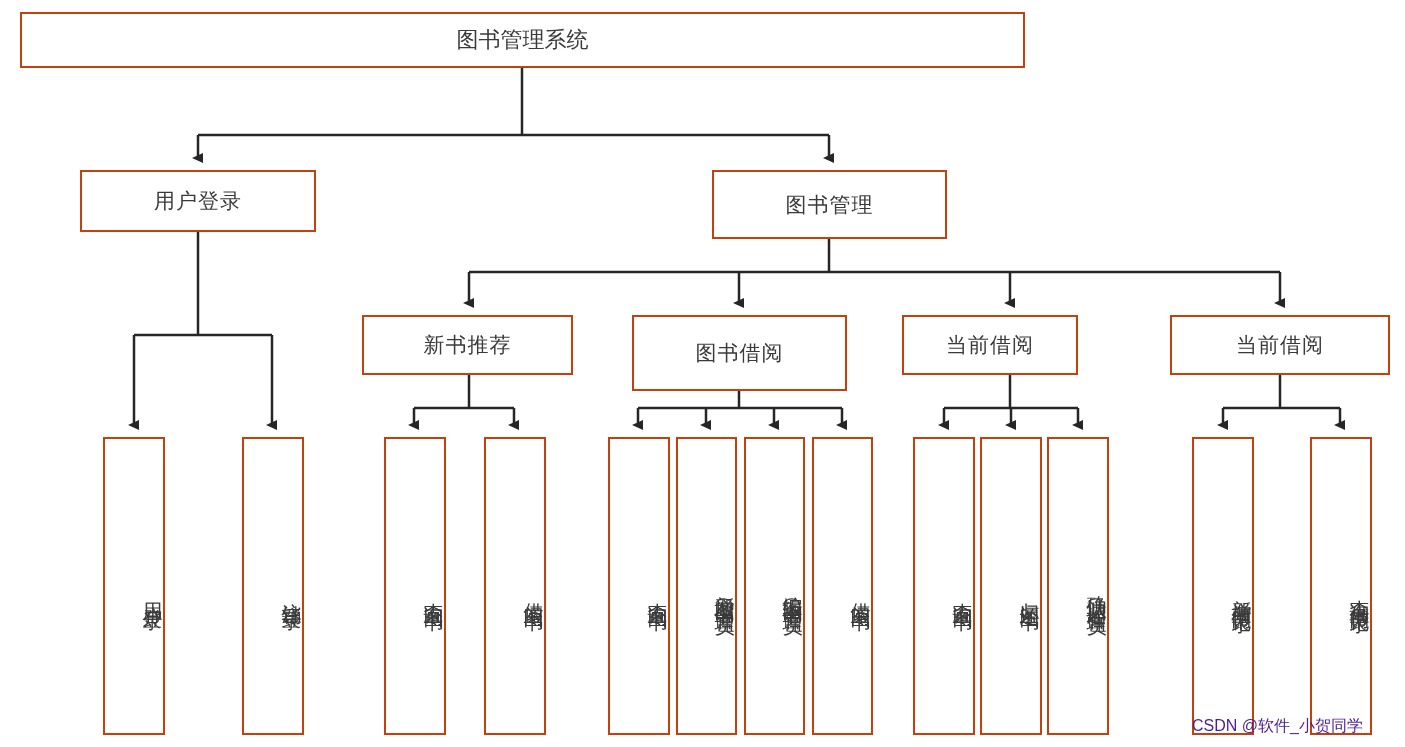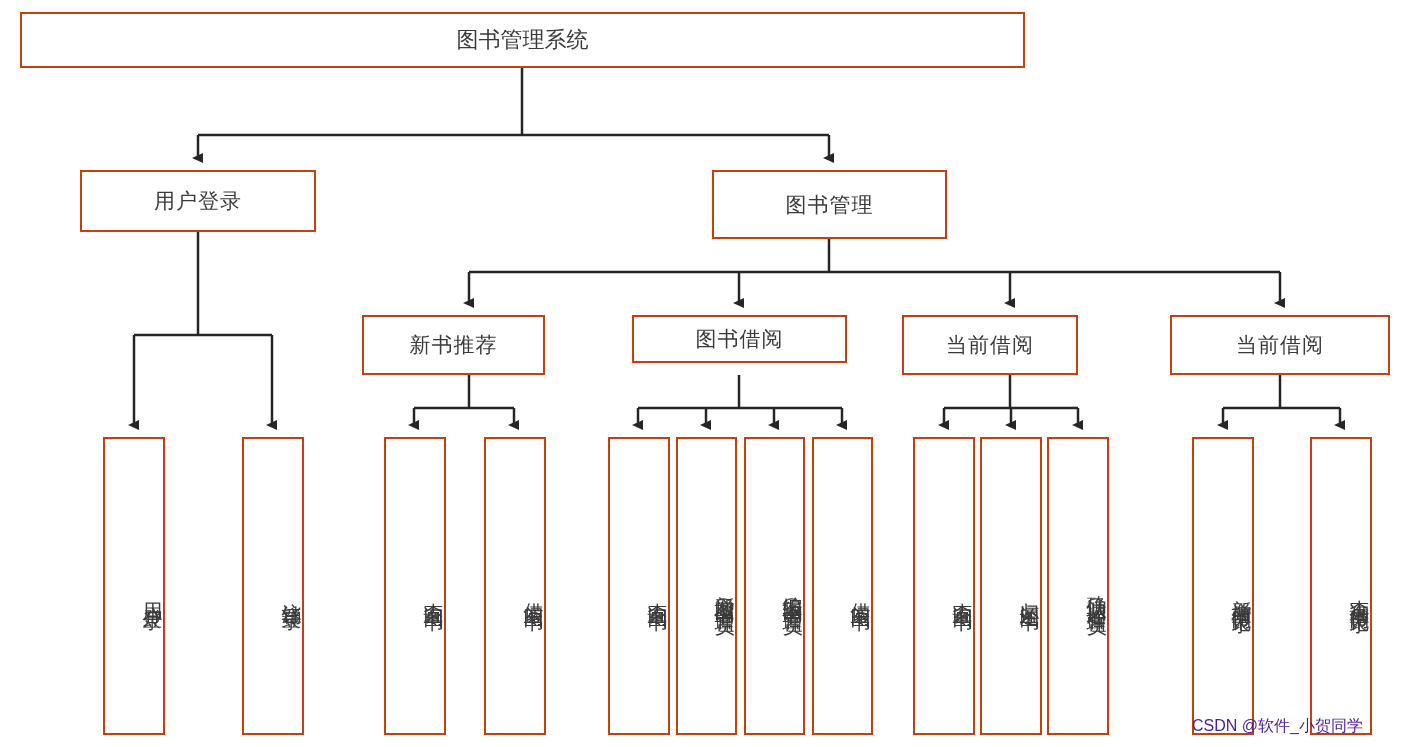--- a/index.html
+++ b/index.html
@@ -126,24 +126,24 @@
     <span>图书管理系统</span>
   </div>
 
   <div class="node h" style="left:80px; top:170px; width:236px; height:62px;">
     <span>用户登录</span>
   </div>
   <div class="node h" style="left:712px; top:170px; width:235px; height:69px;">
     <span>图书管理</span>
   </div>
 
-  <div class="node h" style="left:362px; top:315px; width:183px; height:60px;align-items:center;">
+  <div class="node h" style="left:362px; top:315px; width:211px; height:60px;align-items:center;">
     <span>新书推荐</span>
   </div>
-  <div class="node h" style="left:632px; top:315px; width:215px; height:48px;">
+  <div class="node h" style="left:632px; top:315px; width:215px; height:76px;">
     <span>图书借阅</span>
   </div>
   <div class="node h" style="left:902px; top:315px; width:176px; height:60px;">
     <span>当前借阅</span>
   </div>
   <div class="node h" style="left:1170px; top:315px; width:220px; height:60px;">
     <span>当前借阅</span>
   </div>
 
   <div class="node v" style="left:103px; top:437px; width:62px; height:298px;">

